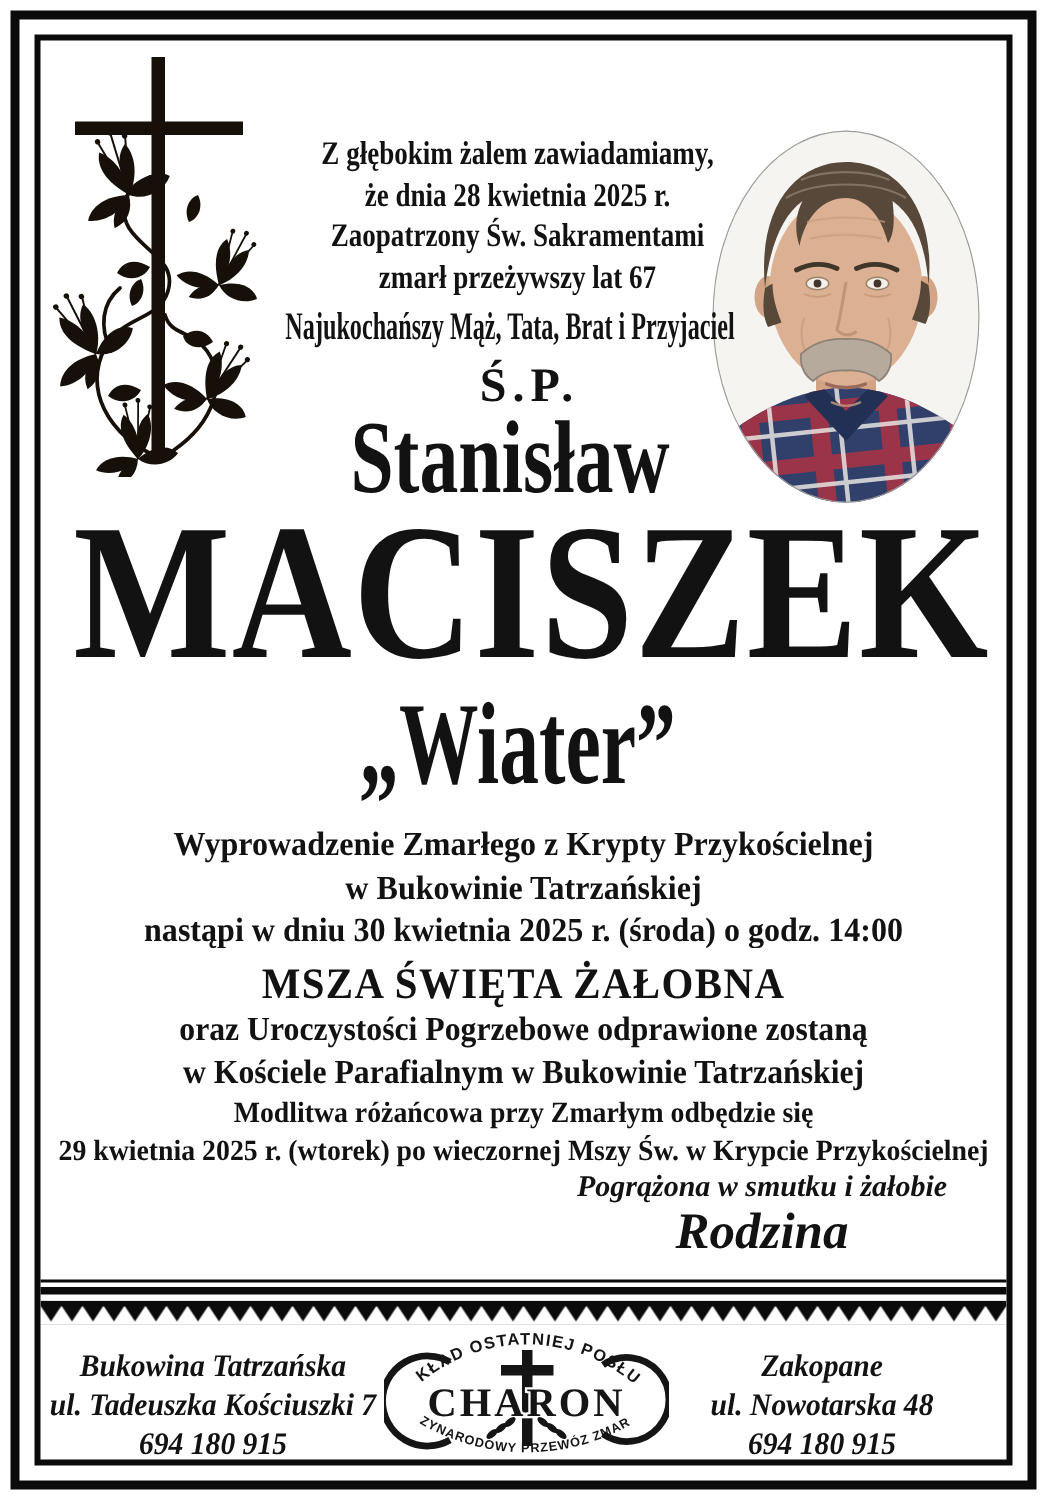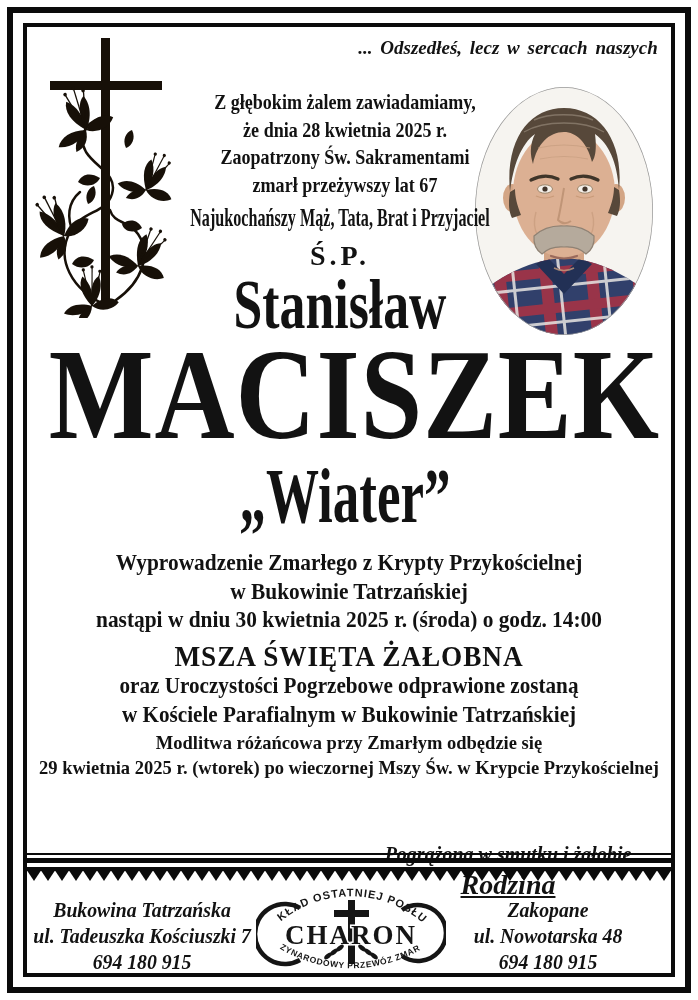--- a/index.html
+++ b/index.html
@@ -122,33 +122,32 @@
       <path d="M62 126 Q58 140 64 150" stroke="#c99e80" stroke-width="1.4" fill="none" opacity="0.8"></path>
       <path d="M118 126 Q122 140 116 150" stroke="#c99e80" stroke-width="1.4" fill="none" opacity="0.8"></path>
       <path d="M60 150 Q72 139 90 140 Q108 139 120 150 Q121 162 112 168 Q104 160 90 161 Q76 160 68 168 Q59 162 60 150 Z" fill="#b5aa9c" stroke="#8f8274" stroke-width="1.2"></path>
       <path d="M77 170 Q90 175 103 170" stroke="#9a6a5c" stroke-width="2.2" fill="none" stroke-linecap="round"></path>
       <path d="M80 182 Q90 187 100 182" stroke="#c89e80" stroke-width="1.4" fill="none" opacity="0.8"></path>
       <ellipse cx="90" cy="125" rx="89" ry="124" fill="none" stroke="#9a9a9a" stroke-width="1.5"></ellipse>
     </g>
   </svg>
 
   <div class="blk it ws" style="left:340px;top:35px;width:336px;font-size:19px;line-height:26px;">
-    <div>... Odszedłeś, lecz w sercach naszych</div>
   </div>
 
   <div class="blk" style="left:145px;top:88px;width:400px;font-size:22px;line-height:27.5px;--sx:0.82;">
     <div>Z głębokim  żalem zawiadamiamy,</div>
     <div>że dnia 28 kwietnia 2025 r.</div>
     <div>Zaopatrzony Św. Sakramentami</div>
     <div>zmarł przeżywszy lat 67</div>
   </div>
 
   <div class="blk" style="left:0;top:204px;width:680px;font-size:26px;line-height:28px;--sx:0.62;">Najukochańszy Mąż, Tata, Brat i Przyjaciel</div>
 
-  <div class="blk" style="left:0;top:239px;width:680px;font-size:28px;line-height:34px;letter-spacing:4px;">Ś.P.</div>
+  <div class="blk" style="left:13px;top:239px;width:680px;font-size:32px;line-height:34px;letter-spacing:4px;">Ś.P.</div>
 
   <div class="blk" style="left:0;top:271px;width:680px;font-size:69px;line-height:1;--sx:0.75;">Stanisław</div>
 
   <div class="blk" style="left:0;top:330px;width:698px;font-size:129px;line-height:1;--sx:0.86;letter-spacing:1px;">MACISZEK</div>
 
   <div class="blk" style="left:0;top:457px;width:690px;font-size:78px;line-height:1;--sx:0.68;">„Wiater”</div>
 
   <div class="blk" style="left:0;top:549px;width:698px;font-size:22.5px;line-height:28.5px;--sx:0.95;">
     <div>Wyprowadzenie Zmarłego z Krypty Przykościelnej</div>
     <div>w Bukowinie Tatrzańskiej</div>
@@ -159,23 +158,23 @@
     <div style="font-size:29px;line-height:32px;letter-spacing:1px;">MSZA ŚWIĘTA ŻAŁOBNA</div>
     <div>oraz Uroczystości Pogrzebowe odprawione zostaną</div>
     <div>w Kościele Parafialnym w Bukowinie Tatrzańskiej</div>
   </div>
 
   <div class="blk" style="left:0;top:730px;width:698px;font-size:19.5px;line-height:25px;--sx:0.95;">
     <div>Modlitwa różańcowa przy Zmarłym odbędzie się</div>
     <div>29 kwietnia 2025 r. (wtorek) po wieczornej Mszy Św. w Krypcie Przykościelnej</div>
   </div>
 
-  <div class="blk it" style="left:348px;top:842px;width:320px;font-size:20px;line-height:24px;">
+  <div class="blk it" style="left:348px;top:779px;width:320px;font-size:20px;line-height:24px;">
     <div>Pogrążona  w smutku i żałobie</div>
-    <div style="font-size:28px;line-height:38px;text-decoration:underline;">Rodzina</div>
+    <div style="font-size:34px;line-height:38px;">Rodzina</div>
   </div>
 
   <div class="rule"></div>
   <svg class="sawtooth" viewBox="0 0 644 16" preserveAspectRatio="none">
     <defs>
       <pattern id="saw" width="14" height="16" patternUnits="userSpaceOnUse">
         <path d="M0 0 H14 V3.5 L7 14 L0 3.5 Z" fill="#0b0b0b"></path>
       </pattern>
     </defs>
     <rect width="644" height="16" fill="url(#saw)"></rect>

